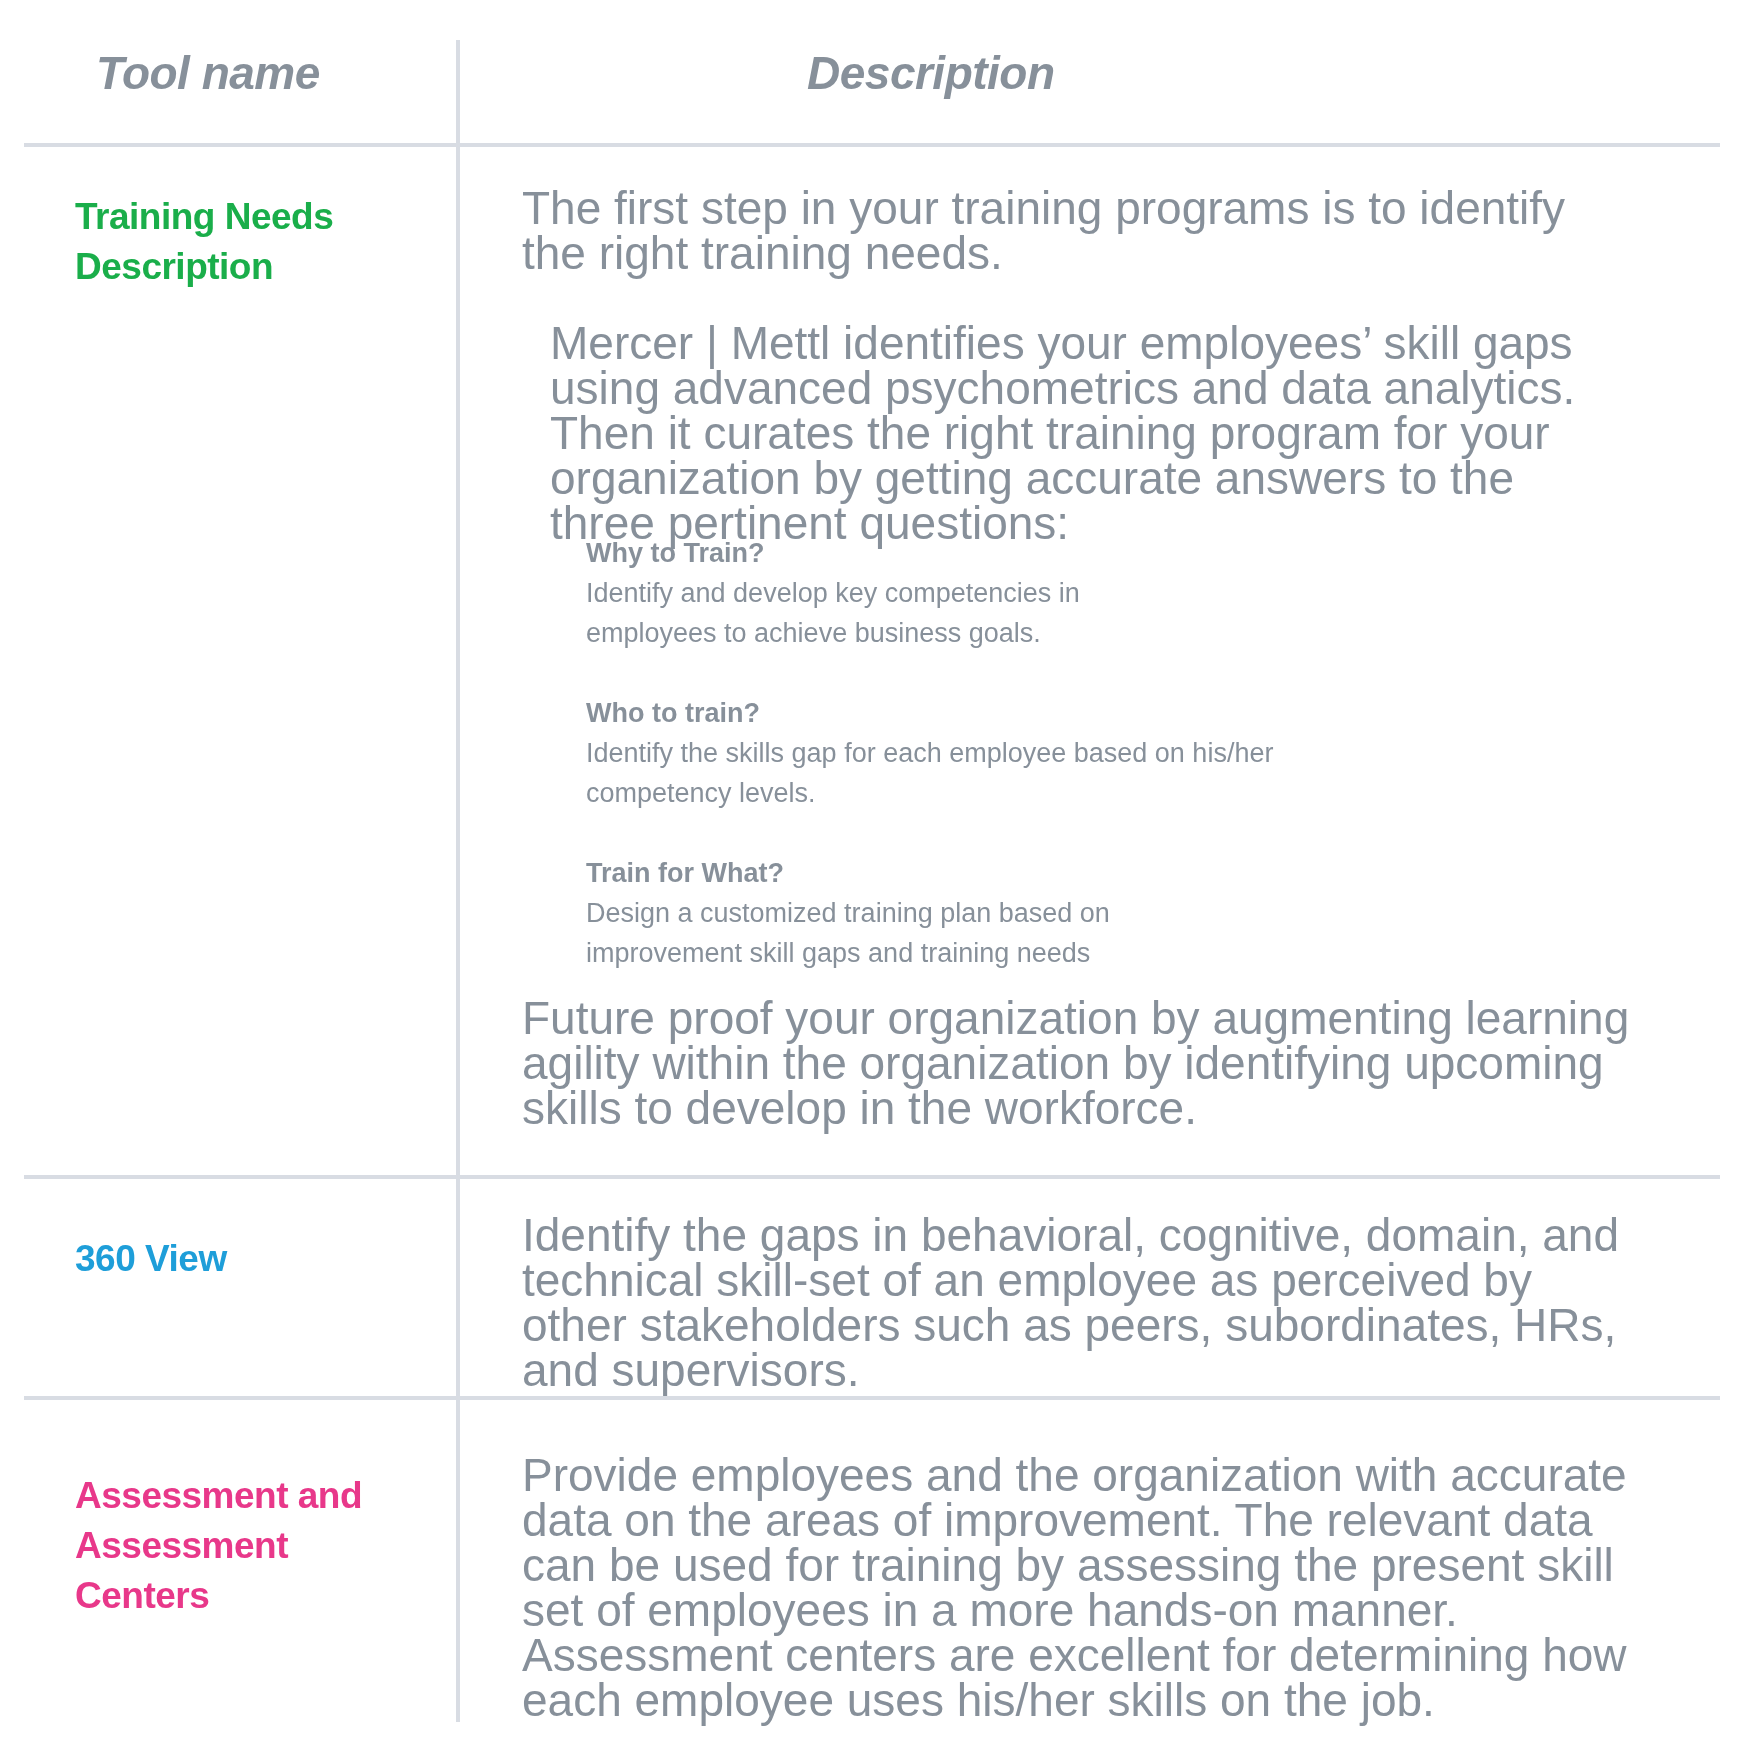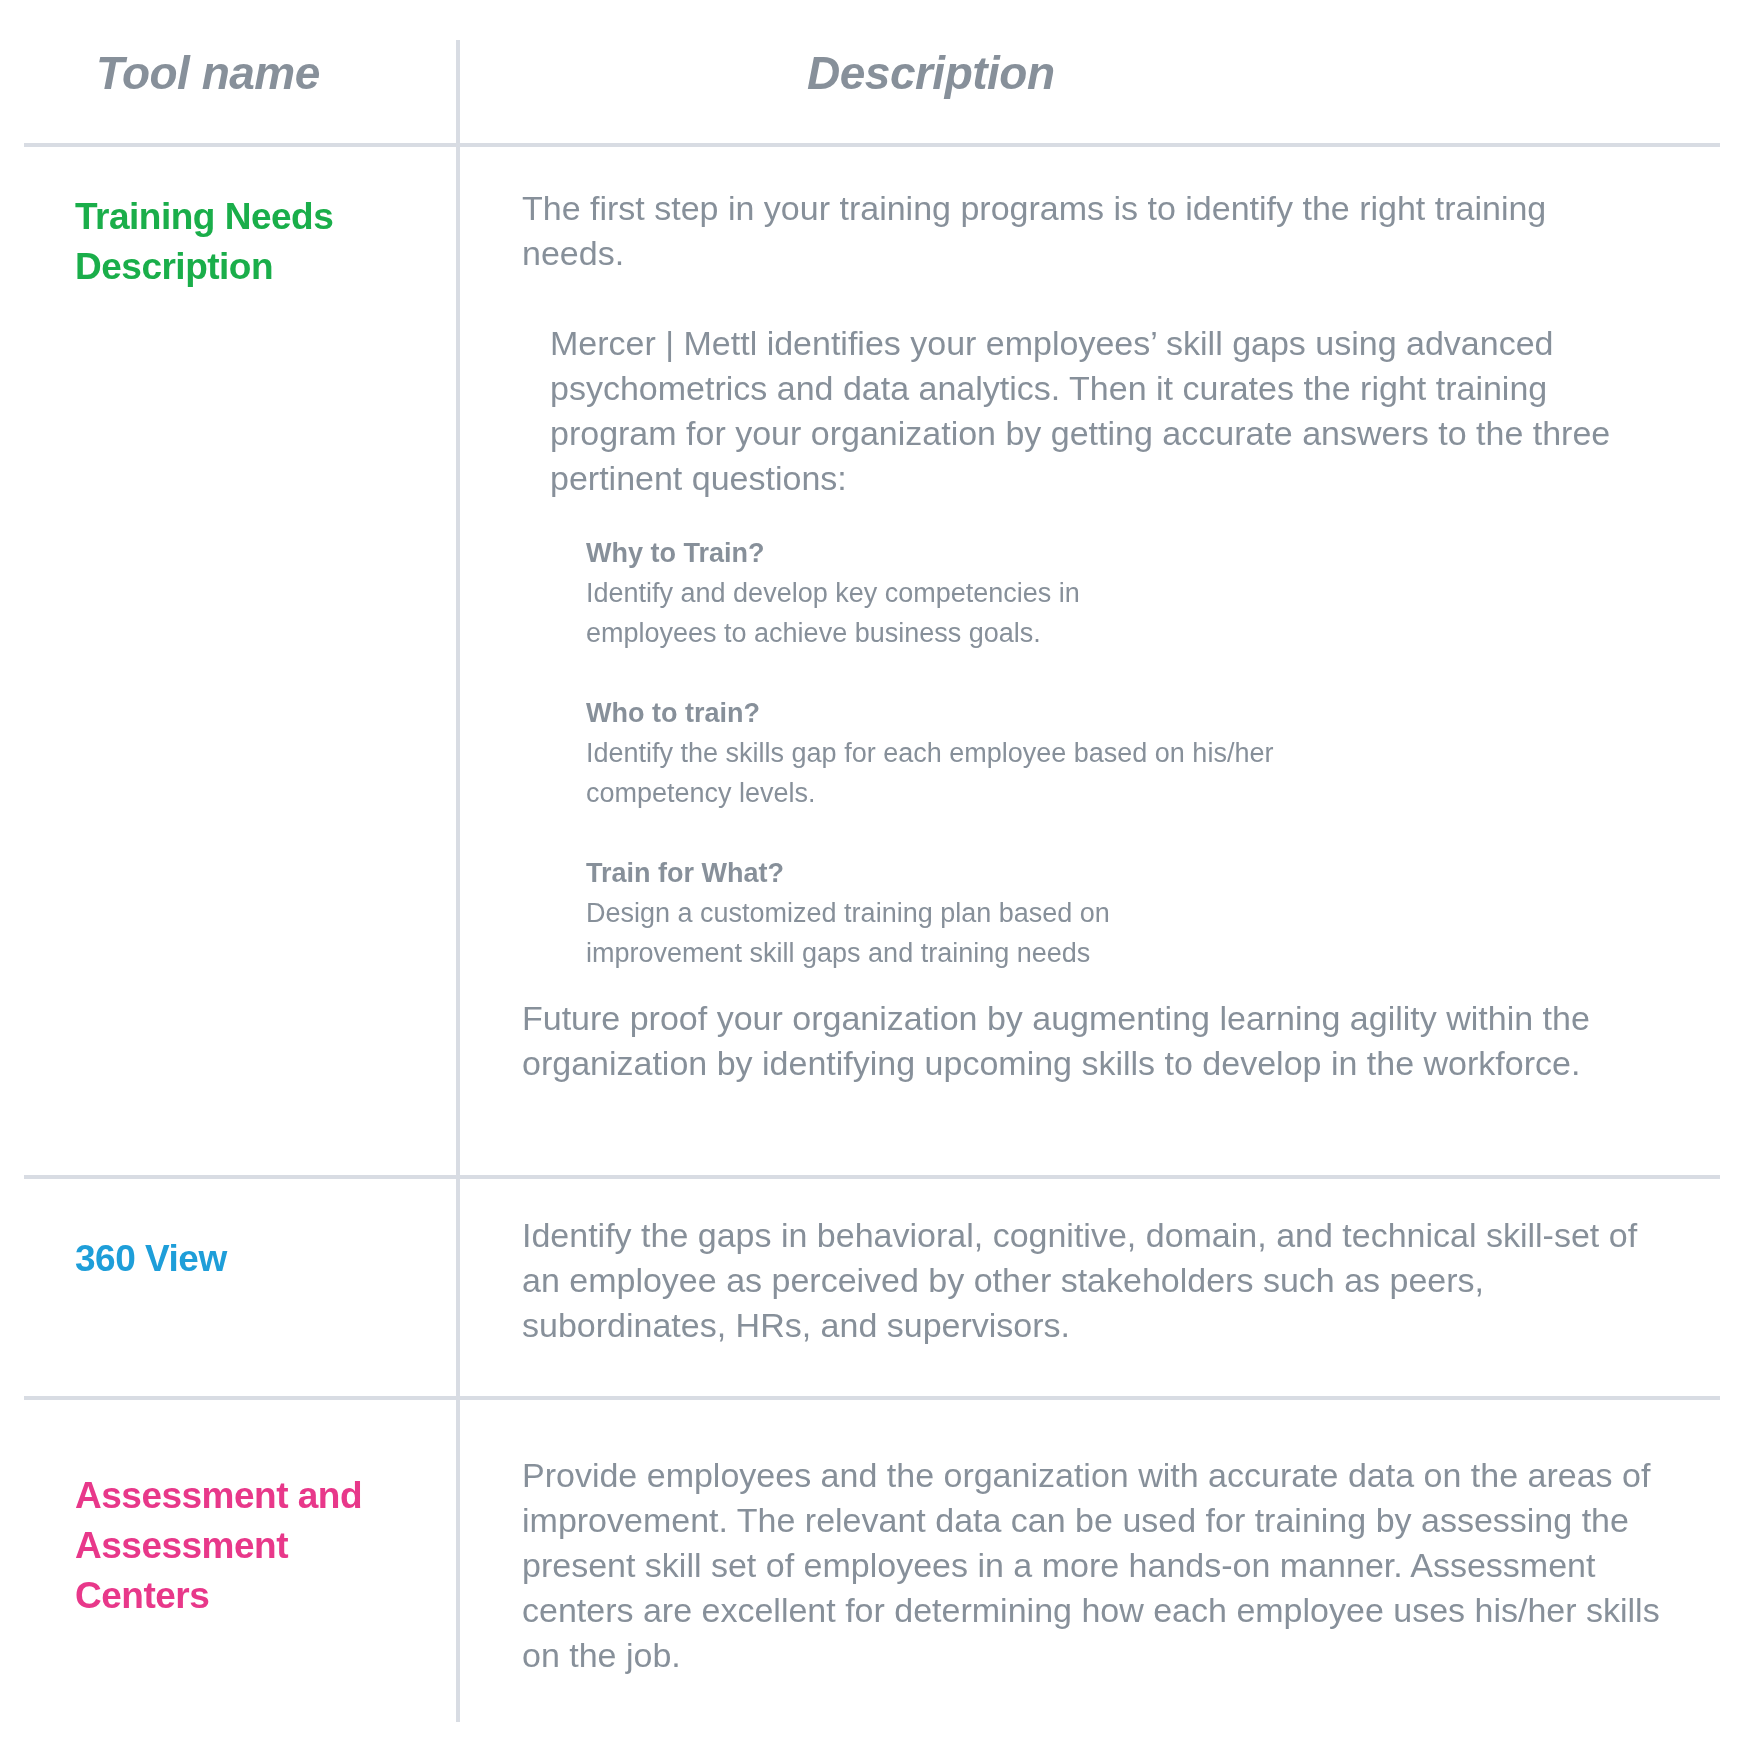--- a/index.html
+++ b/index.html
@@ -8,21 +8,21 @@
 
     .vline { position: absolute; left: 456px; top: 40px; width: 4px; height: 1682px; background: #d8dce3; }
     .hline { position: absolute; left: 24px; width: 1696px; height: 4px; background: #d8dce3; }
 
     .hdr { position: absolute; top: 46px; font-size: 46px; font-weight: bold; color: #87909a; letter-spacing: -0.5px; font-style: italic; }
     .hdr.tool { left: 96px; }
     .hdr.desc { left: 763px; margin-left: 44px; }
 
     .tool-name { position: absolute; left: 75px; font-size: 37px; font-weight: bold; line-height: 50px; letter-spacing: -0.5px; }
 
-    .desc-block { position: absolute; left: 522px; width: 1180px; font-size: 34px; line-height: 45px; color: #87909a; }
+    .desc-block { position: absolute; left: 522px; width: 1180px; font-size: 46px; line-height: 45px; color: #87909a; }
     .para { margin-bottom: 45px; }
 
     .subq { position: absolute; left: 586px; width: 800px; font-size: 27px; line-height: 40px; color: #87909a; }
     .subq .q { font-weight: bold; }
   </style>
 </head>
 <body>
 
 <div class="vline"></div>
 <div class="hline" style="top:143px;"></div>

